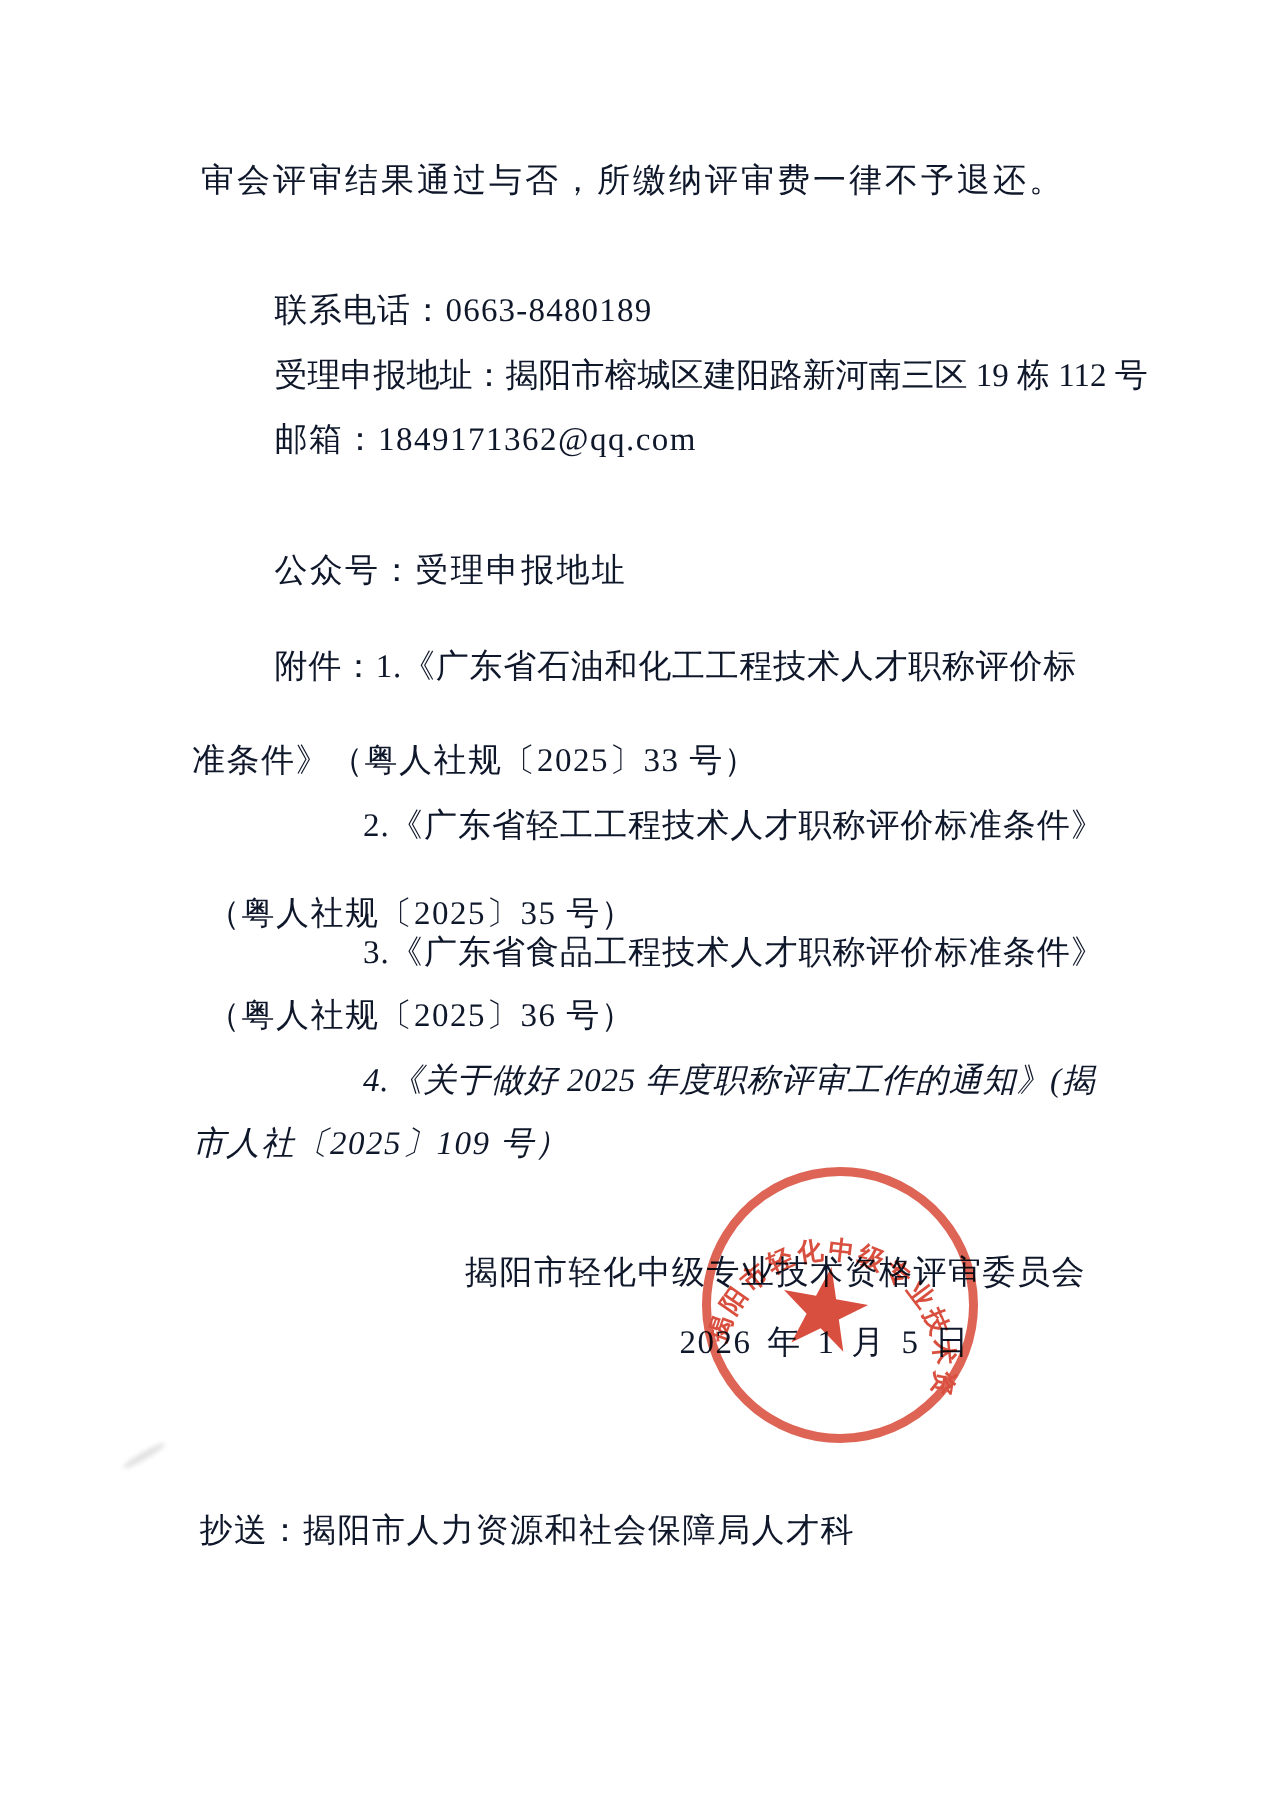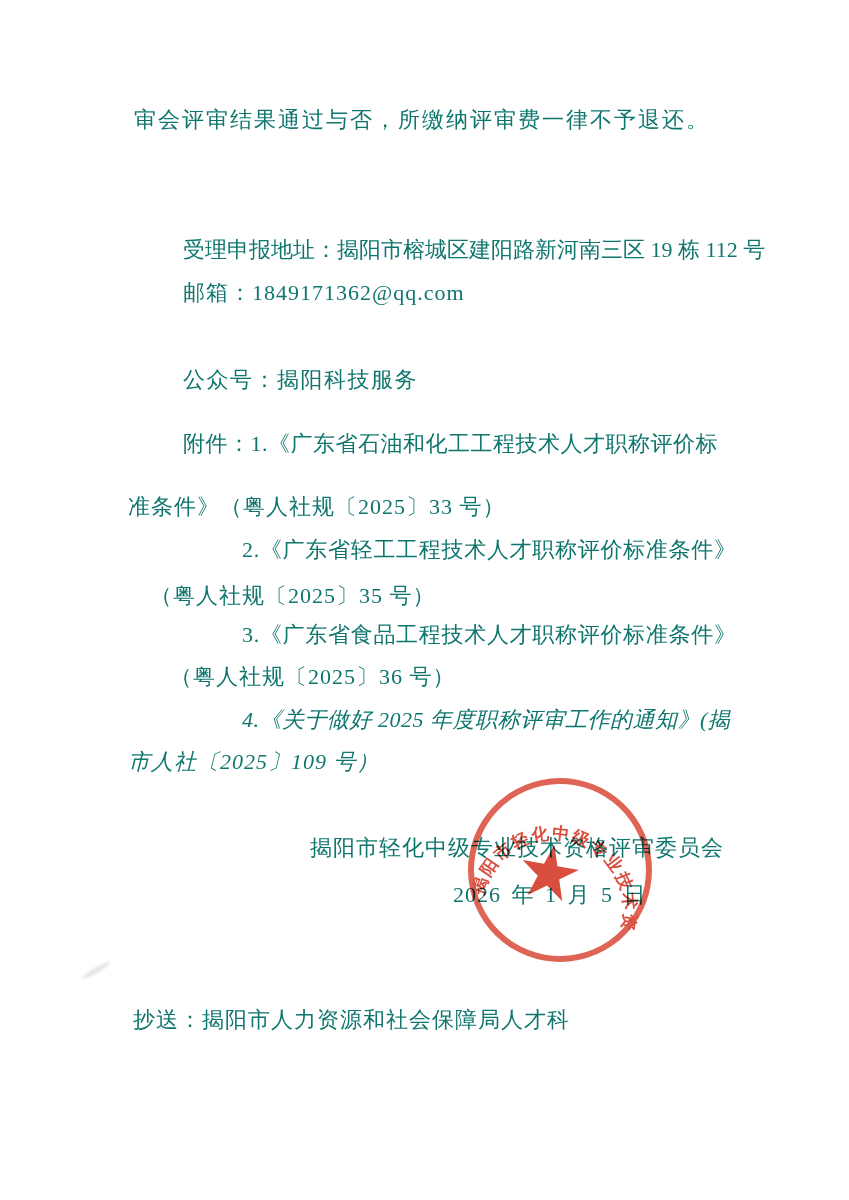--- a/index.html
+++ b/index.html
@@ -1,43 +1,43 @@
 <!DOCTYPE html>
 <html><head>
 <meta charset="utf-8">
 <style>
   html,body { margin:0; padding:0; background:#ffffff; }
   .page {
     position:relative;
     width:844px; height:1200px;
     background:#ffffff;
     font-family:"Liberation Serif","DejaVu Serif",serif;
-    color:#0f766e;
+    color:#0f172a;
     overflow:hidden;
   }
   .line {
     position:absolute;
     margin:0;
     font-size:22px;
     line-height:30px;
     letter-spacing:0.5px;
     white-space:pre;
   }
   .intro     { left:134px; top:105px; letter-spacing:2px; }
   .phone     { left:183px; top:192px; letter-spacing:0.8px; }
   .address   { left:183px; top:235px; letter-spacing:0px; }
   .email     { left:183px; top:278px; letter-spacing:1px; }
   .website   { left:183px; top:322px; letter-spacing:0.5px; }
   .wechat    { left:183px; top:365px; letter-spacing:1.5px; }
   .a0 { left:183px; top:429px; letter-spacing:0.5px; }
   .a1 { left:128px; top:492px; letter-spacing:1px; }
   .a2 { left:242px; top:535px; letter-spacing:0.7px; }
-  .a3 { left:138px; top:581px; letter-spacing:1px;margin-left:12px; }
+  .a3 { left:138px; top:594px; letter-spacing:1px; }
   .a4 { left:242px; top:620px; letter-spacing:0.7px;text-align:center; }
-  .a5 { left:138px; top:662px; letter-spacing:1px;margin-left:32px; }
+  .a5 { left:138px; top:662px; letter-spacing:1px; }
   .a6 { left:242px; top:705px; letter-spacing:0.5px;font-style:italic; }
   .a7 { left:128px; top:747px; letter-spacing:1px;font-style:italic; }
   .committee { left:310px; top:833px; letter-spacing:1px; }
   .date      { left:453px; top:880px; letter-spacing:1px; word-spacing:4px; }
   .copyto    { left:133px; top:1005px; letter-spacing:1px; }
   .seal {
     position:absolute;
     left:463px; top:773px;
     width:194px; height:194px;
     mix-blend-mode:multiply;
@@ -60,23 +60,24 @@
     filter:blur(1.5px);
   }
 </style>
 </head>
 <body>
 
 <div class="page">
 
   <p class="line intro">审会评审结果通过与否，所缴纳评审费一律不予退还。</p>
 
+  <p class="line phone">联系电话：0663-8480189</p>
   <p class="line address">受理申报地址：揭阳市榕城区建阳路新河南三区 19 栋 112 号</p>
   <p class="line email">邮箱：1849171362@qq.com</p>
-  <p class="line wechat">公众号：揭阳科技服务</p>
+  <p class="line wechat">公众号：受理申报地址</p>
 
   <p class="line a0">附件：1.《广东省石油和化工工程技术人才职称评价标</p>
   <p class="line a1">准条件》（粤人社规〔2025〕33 号）</p>
   <p class="line a2">2.《广东省轻工工程技术人才职称评价标准条件》</p>
   <p class="line a3">（粤人社规〔2025〕35 号）</p>
   <p class="line a4">3.《广东省食品工程技术人才职称评价标准条件》</p>
   <p class="line a5">（粤人社规〔2025〕36 号）</p>
   <p class="line a6">4.《关于做好 2025 年度职称评审工作的通知》(揭</p>
   <p class="line a7">市人社〔2025〕109 号）</p>
 

